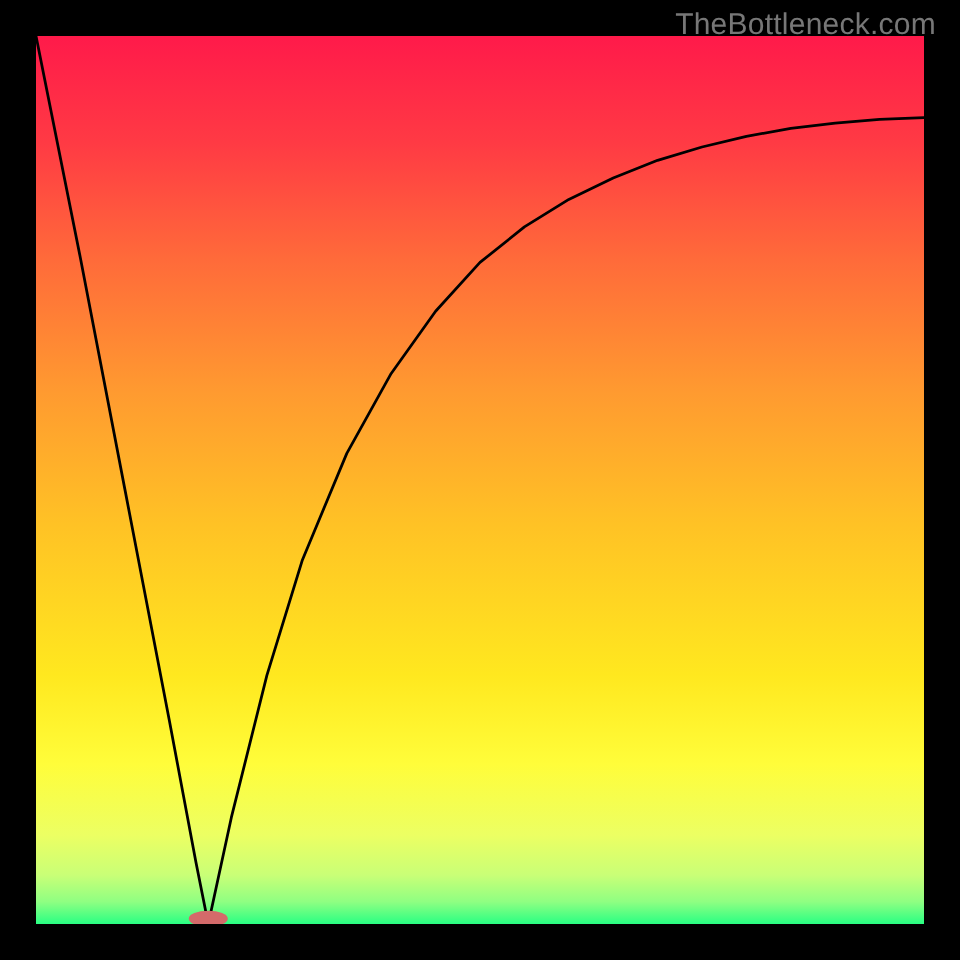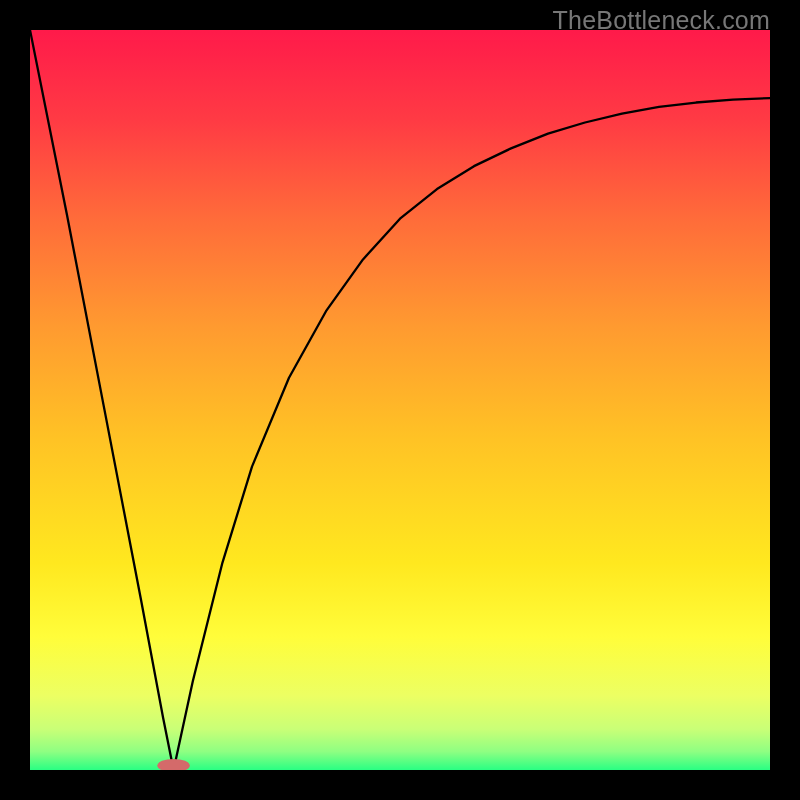--- a/index.html
+++ b/index.html
@@ -20,21 +20,21 @@
   .plot {
     position: absolute;
     left: 30px;
     top: 30px;
     width: 740px;
     height: 740px;
   }
   .watermark {
     position: absolute;
     top: 6px;
-    right: 30px;
+    right: 20px;
     font-size: 25px;
     font-weight: 500;
     color: #777;
     letter-spacing: 0.2px;
     user-select: none;
   }
 </style>
 </head>
 <body>
 

